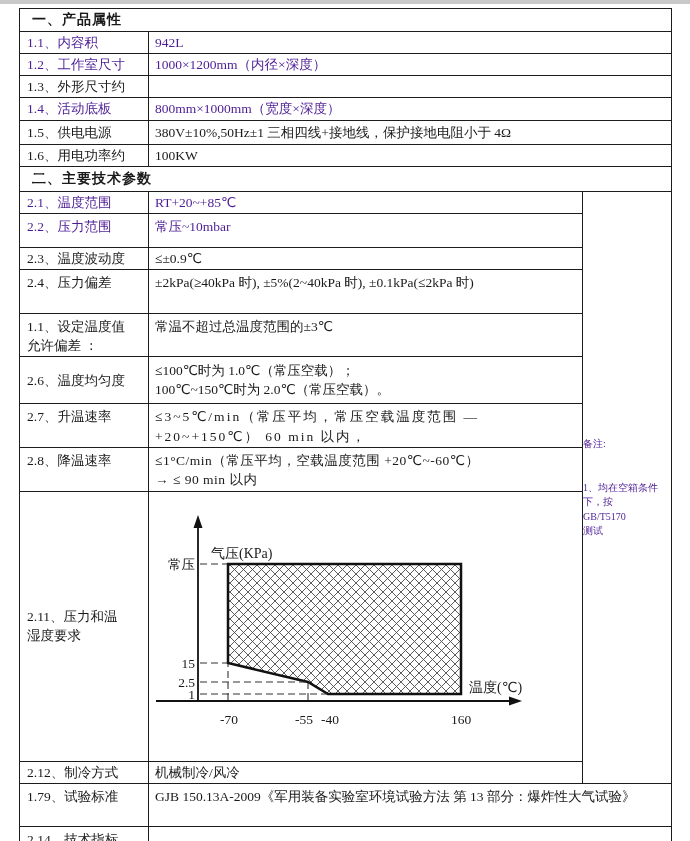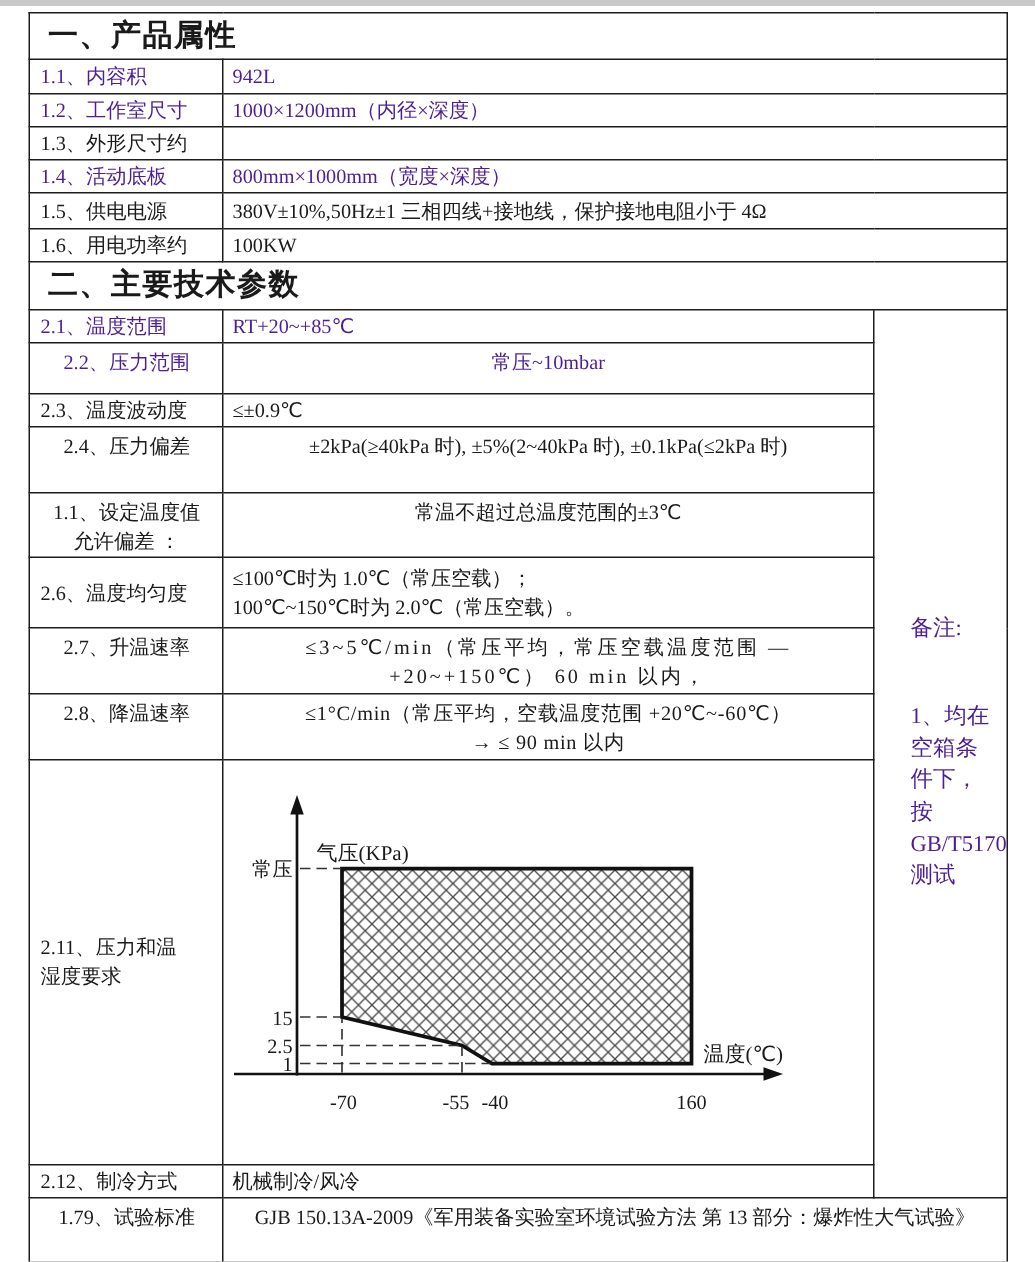--- a/index.html
+++ b/index.html
@@ -14,28 +14,28 @@
     border-collapse:collapse;table-layout:fixed;
   }
   td{
     border:1px solid #1c1c1c;
     padding:1px 6px;
     font-size:13.5px;line-height:1.42;
     vertical-align:middle;
     white-space:pre-line;
     overflow:hidden;
   }
-  tr.sec td{font-weight:bold;font-size:20px;padding-left:12px;letter-spacing:1px;}
+  tr.sec td{font-weight:bold;font-size:14px;padding-left:12px;letter-spacing:1px;}
   td.lbl{padding-left:7px;}
   tr.muted td{color:#4c1d95;}
-  tr.top td{vertical-align:top;padding-top:3px;text-align:center;}
+  tr.top td{vertical-align:top;padding-top:3px;}
   td.ls2{letter-spacing:2px;}
   td.ls1{letter-spacing:0.5px;margin-left:39px;}
   td.chartcell{padding:0;vertical-align:top;}
-  td.remark{vertical-align:middle;padding-left:24px;font-size:15px;}
+  td.remark{vertical-align:middle;padding-left:0;font-size:10px;}
   .remark-title{margin-bottom:16px;}
   svg text{font-family:"Liberation Serif","DejaVu Sans",serif;fill:#1a1a1a;}
 </style>
 </head>
 <body>
 
 <div class="top-edge"></div>
 
 <table class="spec">
   <colgroup>

